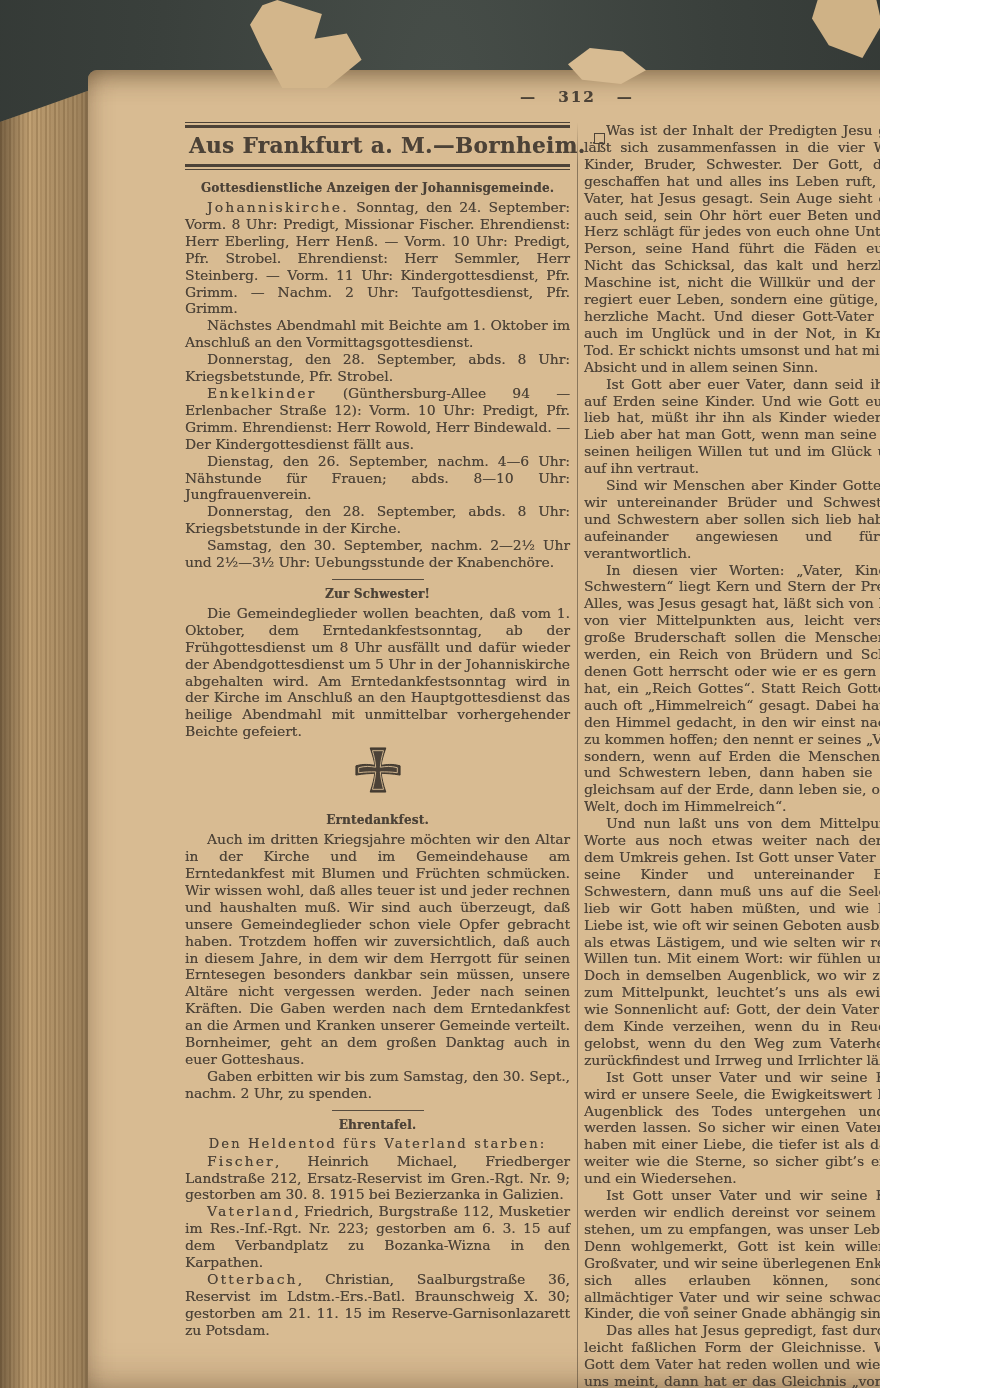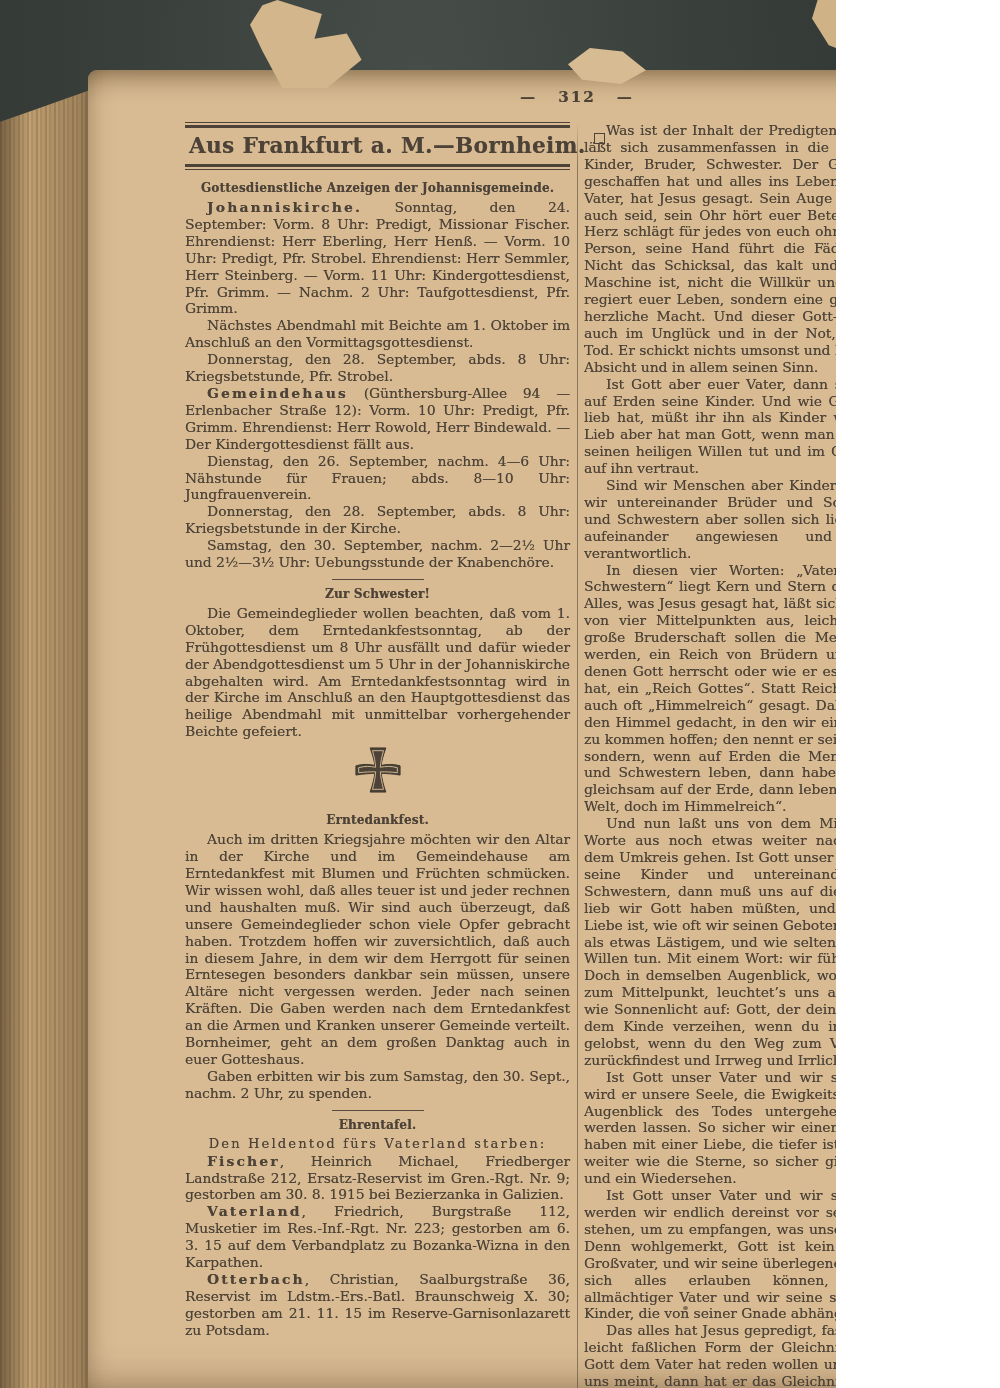--- a/index.html
+++ b/index.html
@@ -1,18 +1,18 @@
 <!DOCTYPE html>
 <html><head>
 <meta charset="utf-8">
 <style>
   html,body{margin:0;padding:0;}
   body{font-family:"DejaVu Serif", serif;}
   .scene{position:relative;width:836px;height:1388px;overflow:hidden;
-    background:radial-gradient(ellipse at 50% 10%, #474e49 0%, #3a403c 45%, #2f3431 100%);}
+    background:radial-gradient(ellipse at 50% 10%, #474e49 0%, #3a403c 45%, #2f3431 100%);padding-left:44px;}
   
   .fore-edge{position:absolute;left:0;top:88px;width:96px;height:1300px;
     background:
       linear-gradient(90deg, rgba(60,45,28,.55), rgba(60,45,28,0) 30%, rgba(60,45,28,.25) 85%, rgba(40,30,18,.6)),
       repeating-linear-gradient(90deg,#a98a5f 0 2px,#c3a375 2px 4px,#b29266 4px 6px,#bd9d70 6px 9px);
     clip-path:polygon(0 34px,100% 0,100% 100%,0 100%);}
   
   .page{position:absolute;left:88px;top:70px;width:876px;height:1318px;
     border-radius:9px 3px 0 0;
     background:linear-gradient(100deg,#cbaa7d 0%,#d9bc93 10%,#decb3a2 38%,#ddc29b 45%,#d8bb92 68%,#cfb083 86%,#c09e70 100%);
@@ -53,21 +53,21 @@
   .colrule{width:1px;margin:0 6px 0 7px;background:linear-gradient(rgba(74,62,48,.0) 0,rgba(74,62,48,.55) 3%,rgba(74,62,48,.55) 97%,rgba(74,62,48,0));}
   .masthead{margin-bottom:11px;}
   .mh-rule-thin{height:0;border-top:1.4px solid #4c4237;margin-bottom:2px;}
   .mh-rule-thick{height:0;border-top:3px solid #4c4237;}
   .mh-title-row{display:flex;padding:5px 2px 6px 4px;}
   .mh-title{flex:1;font-weight:bold;font-size:21.5px;letter-spacing:.4px;white-space:nowrap;}
   .mh-square{width:9px;height:9px;border:1.6px solid #4c4237;margin-left:8px;flex:0 0 auto;}
   .sec-head{text-align:center;font-weight:bold;font-size:12px;margin:7px 0 4px 0;letter-spacing:.2px;}
   .para{margin:0;font-size:13.8px;line-height:16.9px;text-align:justify;text-indent:1.6em;}
   .lead-line{margin:0;font-size:13px;line-height:16.9px;letter-spacing:2.2px;text-indent:0;text-align:center;}
-  .sperr{letter-spacing:2.2px;font-weight:bold;}
+  .sperr{letter-spacing:2.2px;}
   .divider{width:92px;border-top:1.3px solid #564b3e;margin:8px auto 2px auto;}
   .cross-wrap{text-align:center;margin:6px 0 0 0;}
   .cross-wrap svg{display:inline-block;}
 </style>
 </head>
 <body>
 
 <div class="scene">
   <div class="fore-edge"></div>
   <div class="cover-notch"></div>
@@ -88,21 +88,21 @@
             </div>
             <div class="mh-rule-thick"></div>
             <div class="mh-rule-thin" style="margin-top:2px;margin-bottom:0;"></div>
           </div>
 
           <h3 class="sec-head">Gottesdienstliche Anzeigen der Johannisgemeinde.</h3>
           <div>
               <p class="para"><span class="sperr">Johanniskirche.</span> Sonntag, den 24. September: Vorm. 8 Uhr: Predigt, Missionar Fischer. Ehrendienst: Herr Eberling, Herr Henß. — Vorm. 10 Uhr: Predigt, Pfr. Strobel. Ehrendienst: Herr Semmler, Herr Steinberg. — Vorm. 11 Uhr: Kindergottesdienst, Pfr. Grimm. — Nachm. 2 Uhr: Taufgottesdienst, Pfr. Grimm.</p>
               <p class="para">Nächstes Abendmahl mit Beichte am 1. Oktober im Anschluß an den Vormittagsgottesdienst.</p>
               <p class="para">Donnerstag, den 28. September, abds. 8 Uhr: Kriegsbetstunde, Pfr. Strobel.</p>
-              <p class="para"><span class="sperr">Gemeindehaus</span> (Günthersburg-Allee 94 — Erlenbacher Straße 12): Vorm. 10 Uhr: Predigt, Pfr. Grimm. Ehrendienst: Herr Rowold, Herr Bindewald. — Der Kindergottesdienst fällt aus.</p>
+              <p class="para"><span class="sperr">Enkelkinder</span> (Günthersburg-Allee 94 — Erlenbacher Straße 12): Vorm. 10 Uhr: Predigt, Pfr. Grimm. Ehrendienst: Herr Rowold, Herr Bindewald. — Der Kindergottesdienst fällt aus.</p>
               <p class="para">Dienstag, den 26. September, nachm. 4—6 Uhr: Nähstunde für Frauen; abds. 8—10 Uhr: Jungfrauenverein.</p>
               <p class="para">Donnerstag, den 28. September, abds. 8 Uhr: Kriegsbetstunde in der Kirche.</p>
               <p class="para">Samstag, den 30. September, nachm. 2—2½ Uhr und 2½—3½ Uhr: Uebungsstunde der Knabenchöre.</p>
             </div>
 
           <div class="divider"></div>
           <h3 class="sec-head">Zur Schwester!</h3>
           <div>
               <p class="para">Die Gemeindeglieder wollen beachten, daß vom 1. Oktober, dem Erntedankfestsonntag, ab der Frühgottesdienst um 8 Uhr ausfällt und dafür wieder der Abendgottesdienst um 5 Uhr in der Johanniskirche abgehalten wird. Am Erntedankfestsonntag wird in der Kirche im Anschluß an den Hauptgottesdienst das heilige Abendmahl mit unmittelbar vorhergehender Beichte gefeiert.</p>
             </div>

